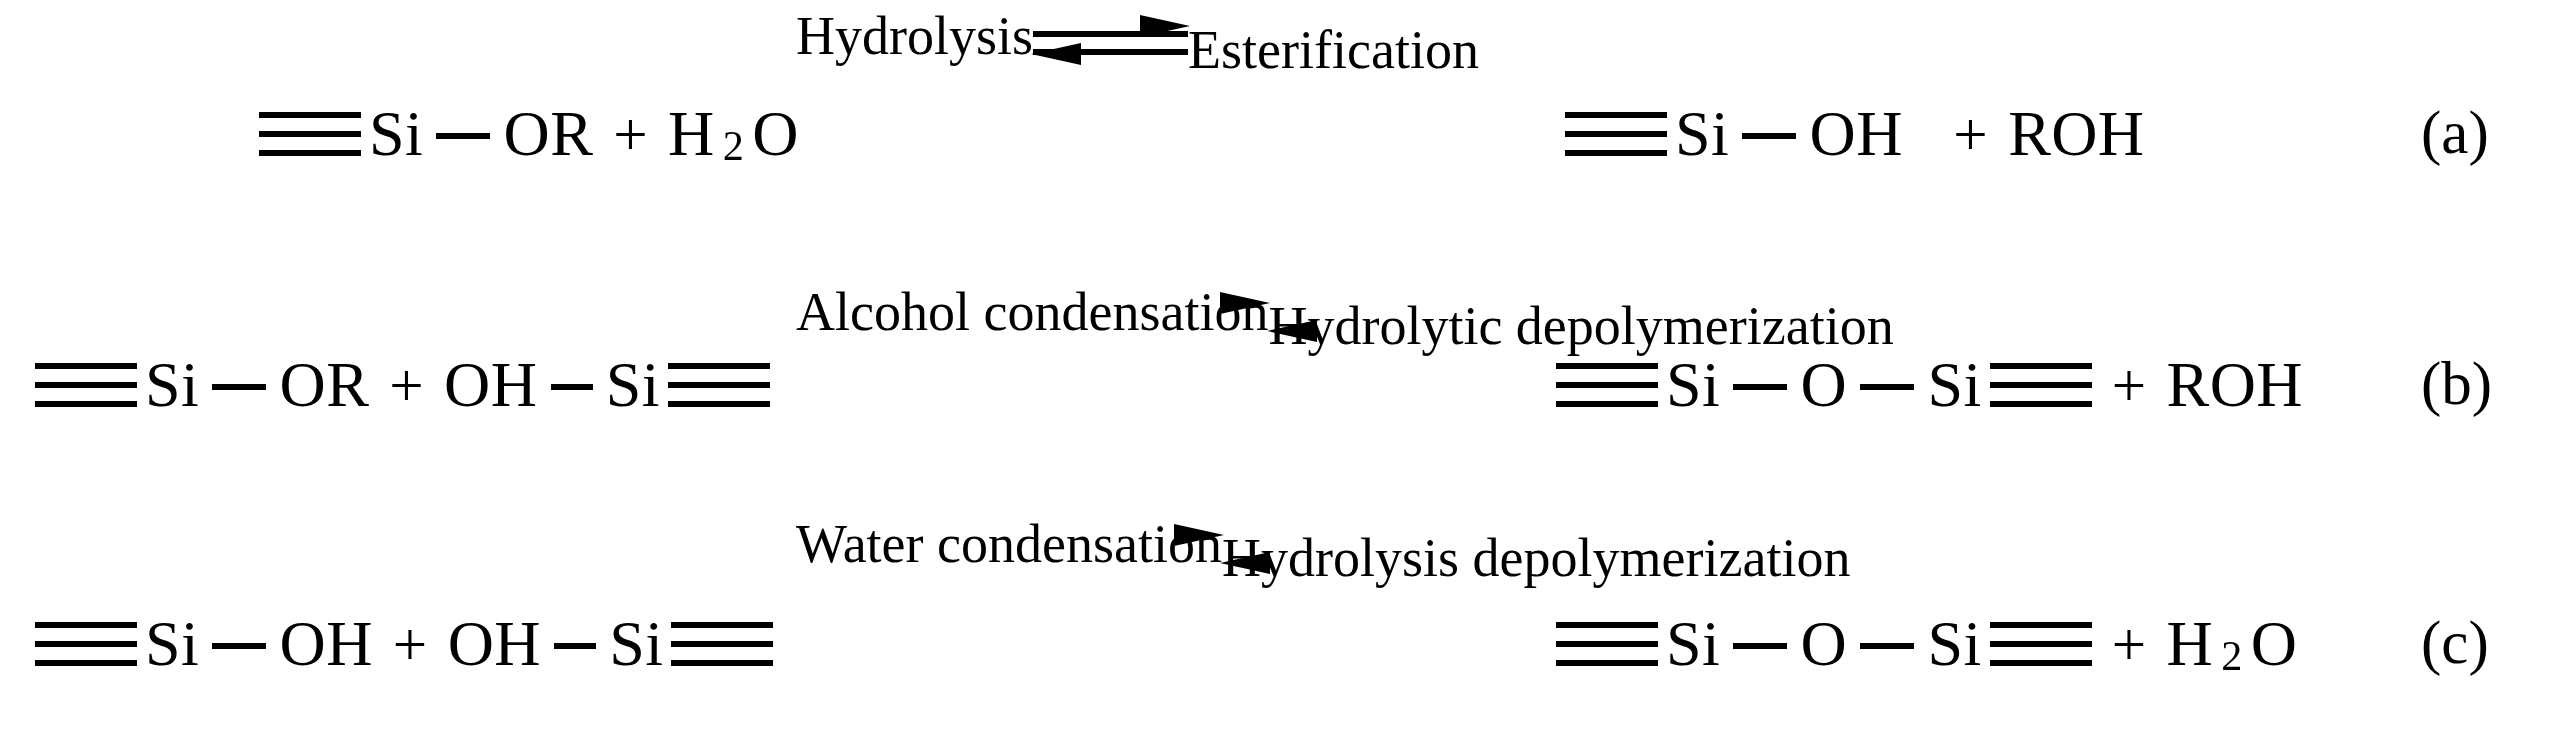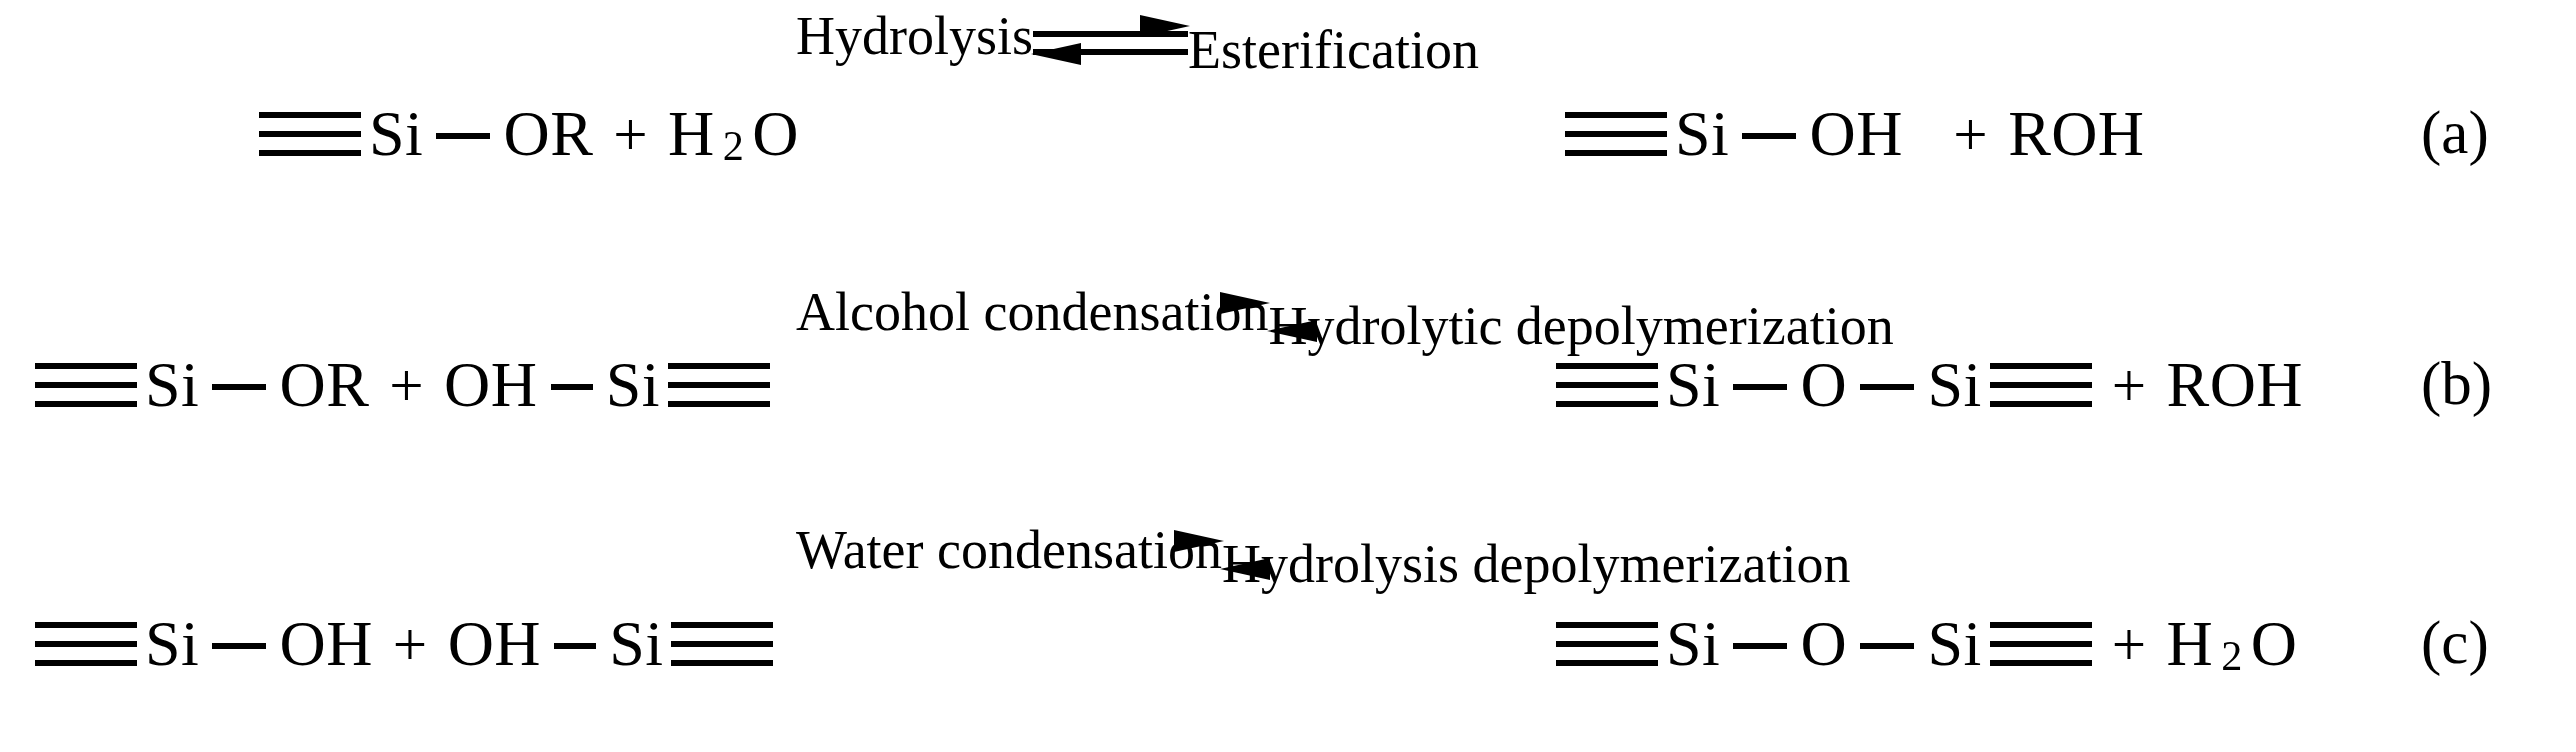--- a/index.html
+++ b/index.html
@@ -277,21 +277,21 @@
       <span class="atom">OH</span>
       <span class="sbond short"></span>
       <span class="atom">Si</span>
       <span class="tbond">
           <i></i>
           <i></i>
           <i></i>
         </span>
     </div>
 
-    <div class="arrow-block" style="position:absolute; left:796px; top:13px; width:692px;align-items:center;">
+    <div class="arrow-block" style="position:absolute; left:796px; top:7px; width:692px;align-items:center;">
       <div class="arrow-label top">Water condensation</div>
       <div class="equil" style="width:692px;">
         <span class="bar upper"></span>
         <span class="head right"></span>
         <span class="bar lower"></span>
         <span class="head left"></span>
       </div>
       <div class="arrow-label bottom">Hydrolysis depolymerization</div>
     </div>
 

